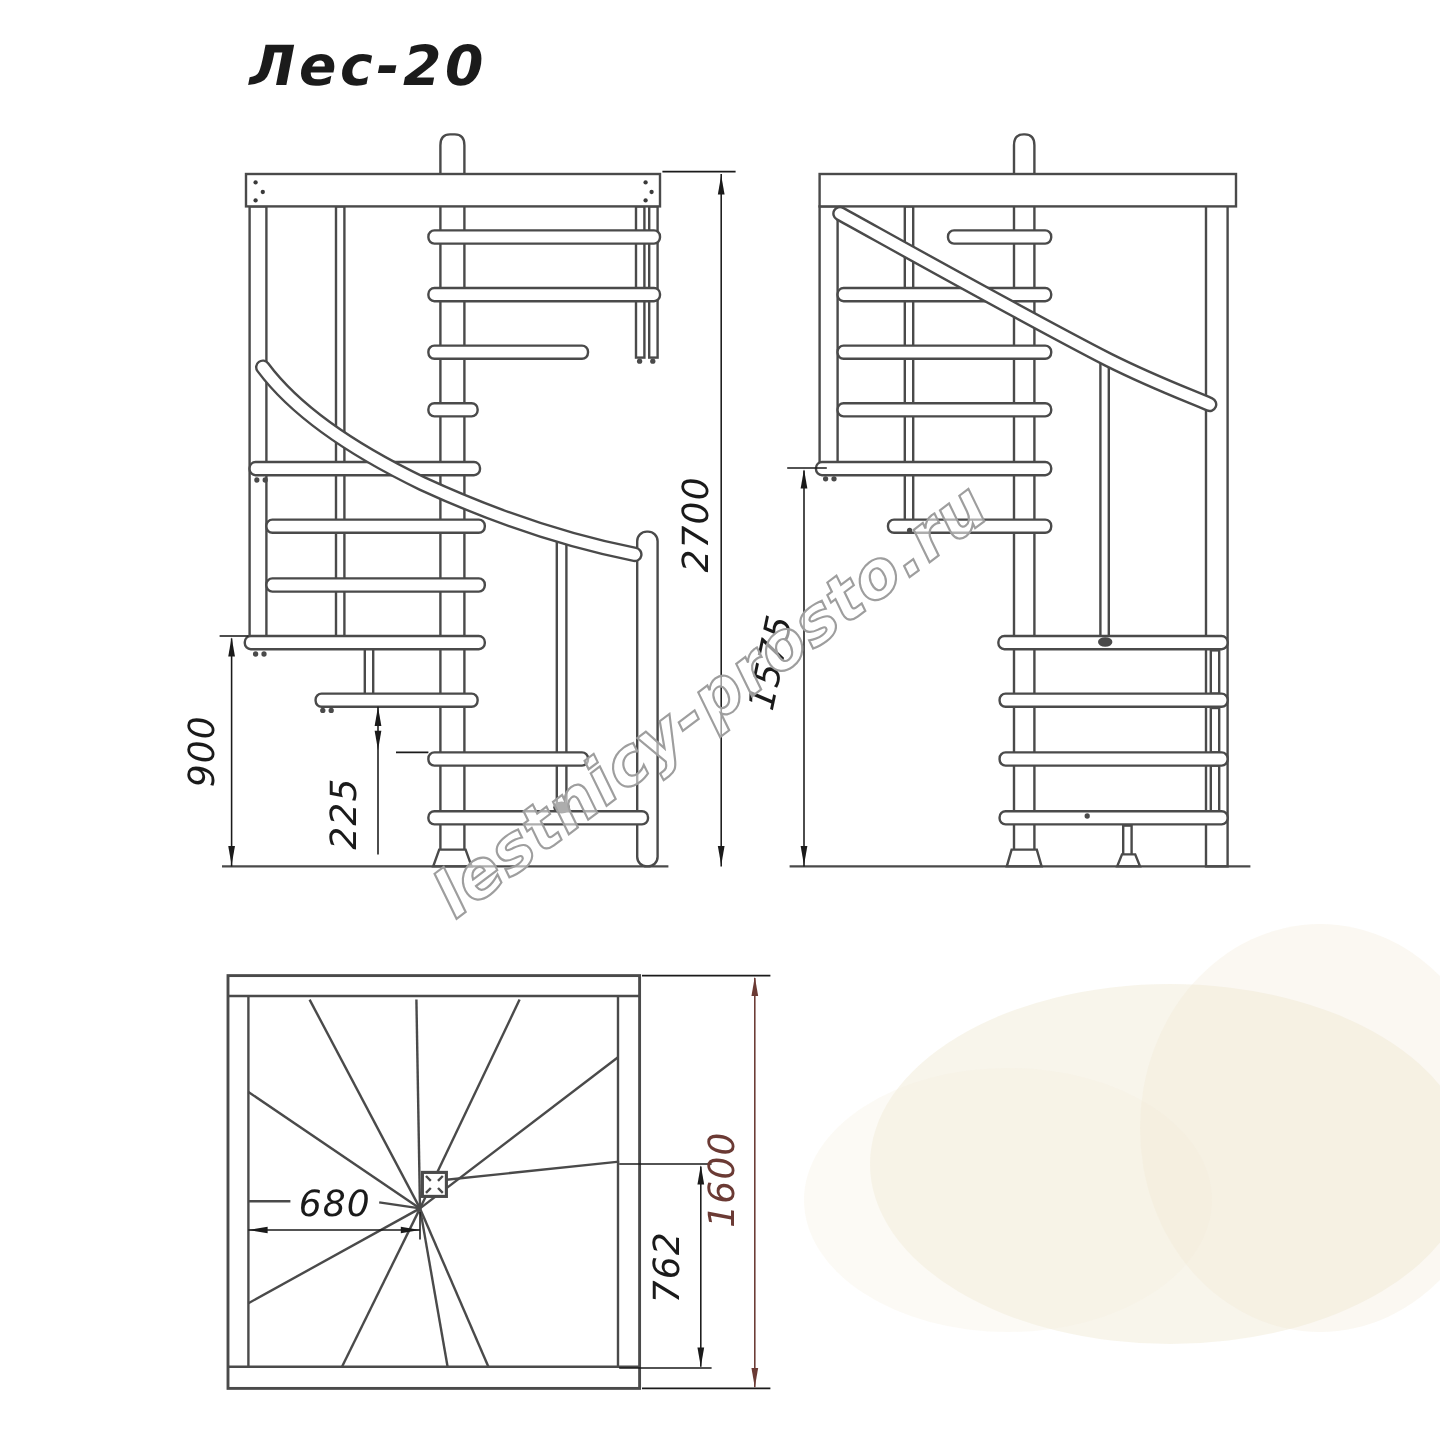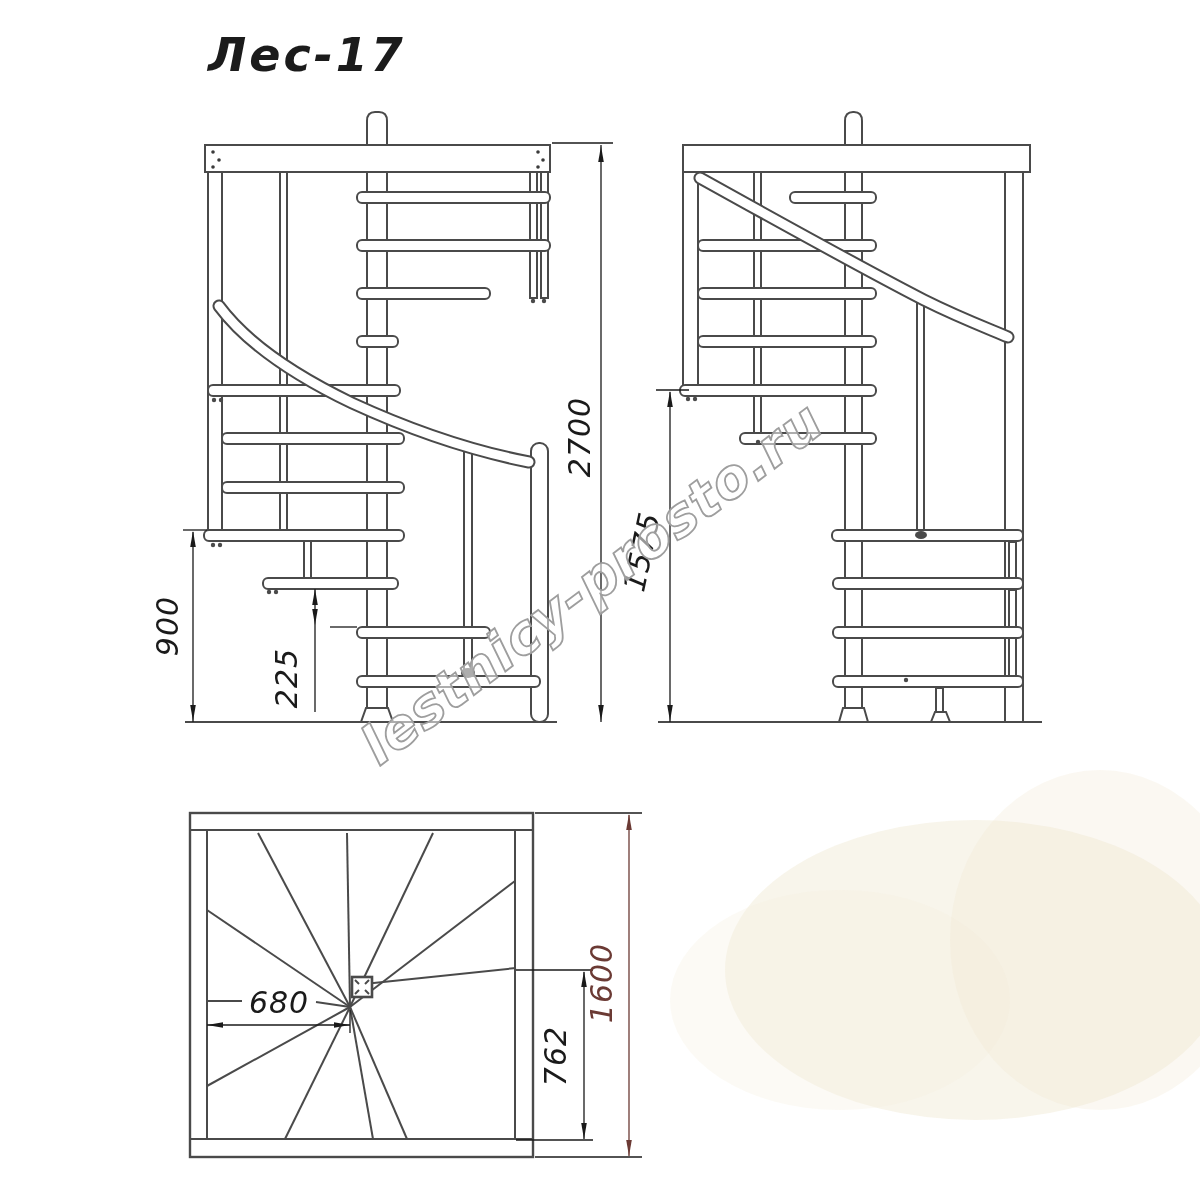--- a/index.html
+++ b/index.html
@@ -15,21 +15,21 @@
   svg text{font-family:"DejaVu Sans",sans-serif;}
   .dim-text{font-size:30px;font-style:italic;fill:#1a1a1a;letter-spacing:1px;}
   .dim-text-accent{font-size:30px;font-style:italic;fill:#6b3a34;letter-spacing:1px;}
   .wm-text{font-size:54px;font-style:italic;font-weight:bold;
            fill:#ffffff;fill-opacity:0.55;stroke:#9e9e9e;stroke-width:1.8px;
            letter-spacing:1px;}
 </style>
 </head>
 <body>
 
-<div class="page-title">Лес-17</div>
+<div class="page-title">Лес-20</div>
 
 <div id="stage">
 <svg width="1200" height="1200" viewBox="0 0 1200 1200">
 
   <g>
     <ellipse cx="975" cy="970" rx="250" ry="150" fill="#f0e9d2" opacity="0.45"></ellipse>
     <ellipse cx="840" cy="1000" rx="170" ry="110" fill="#f4eedd" opacity="0.30"></ellipse>
     <ellipse cx="1100" cy="940" rx="150" ry="170" fill="#efe7cf" opacity="0.28"></ellipse>
   </g>
 

